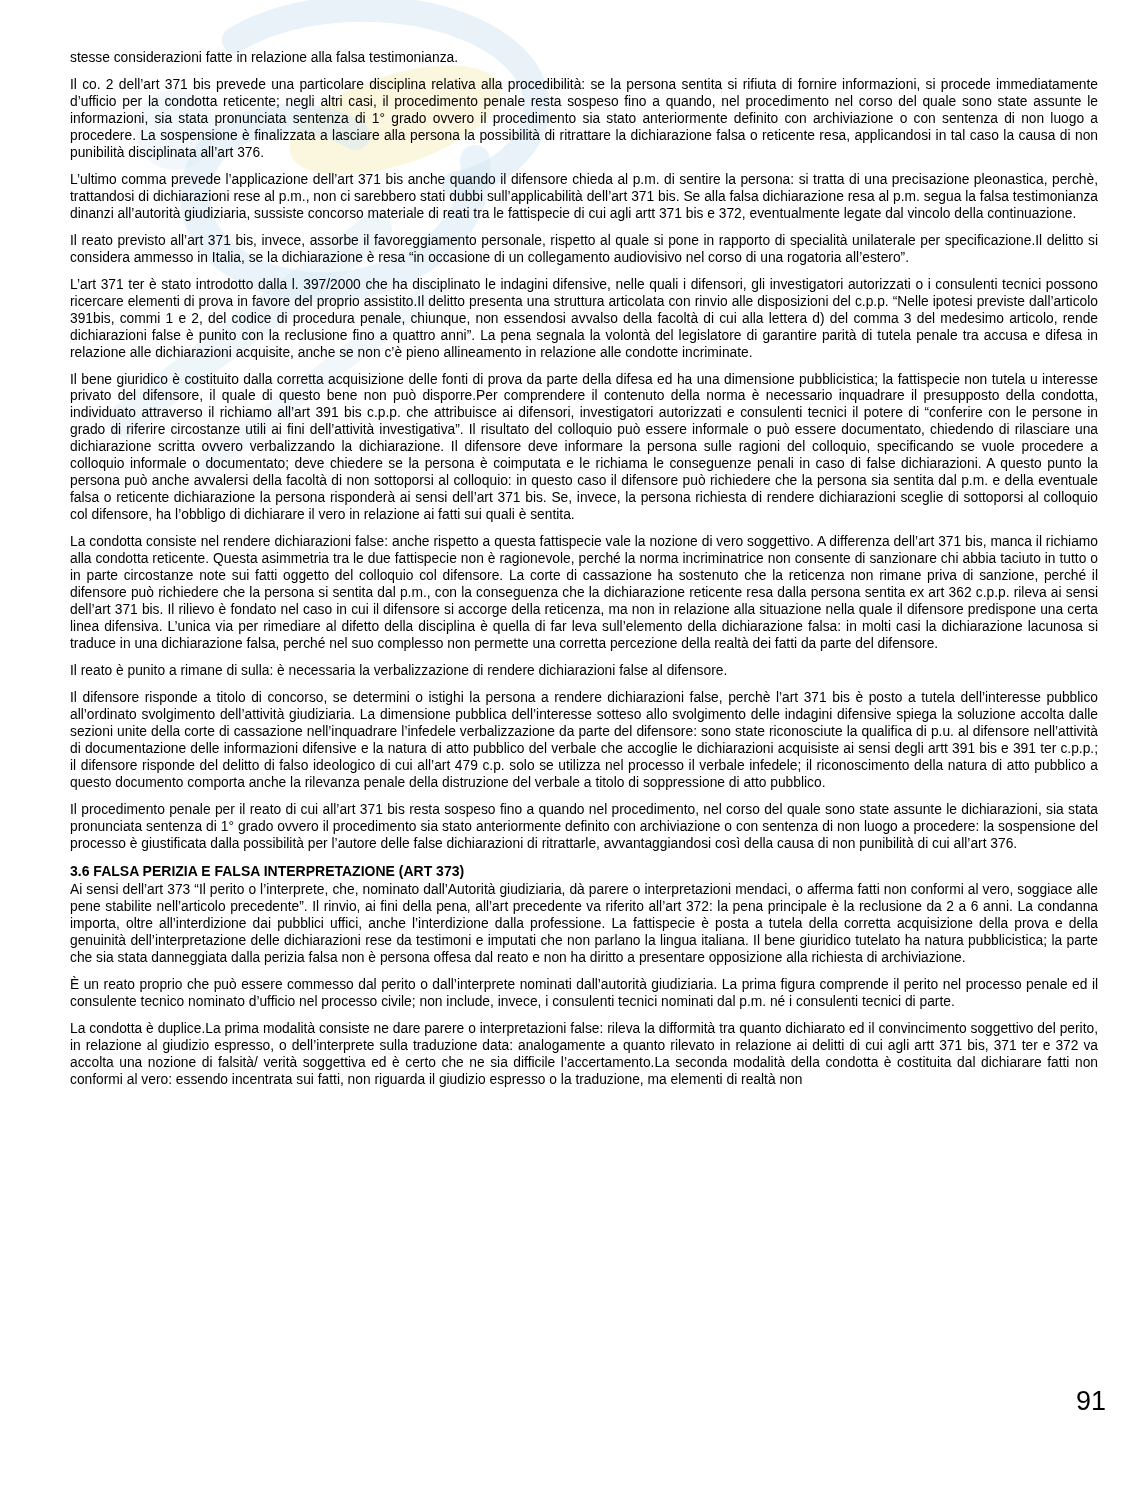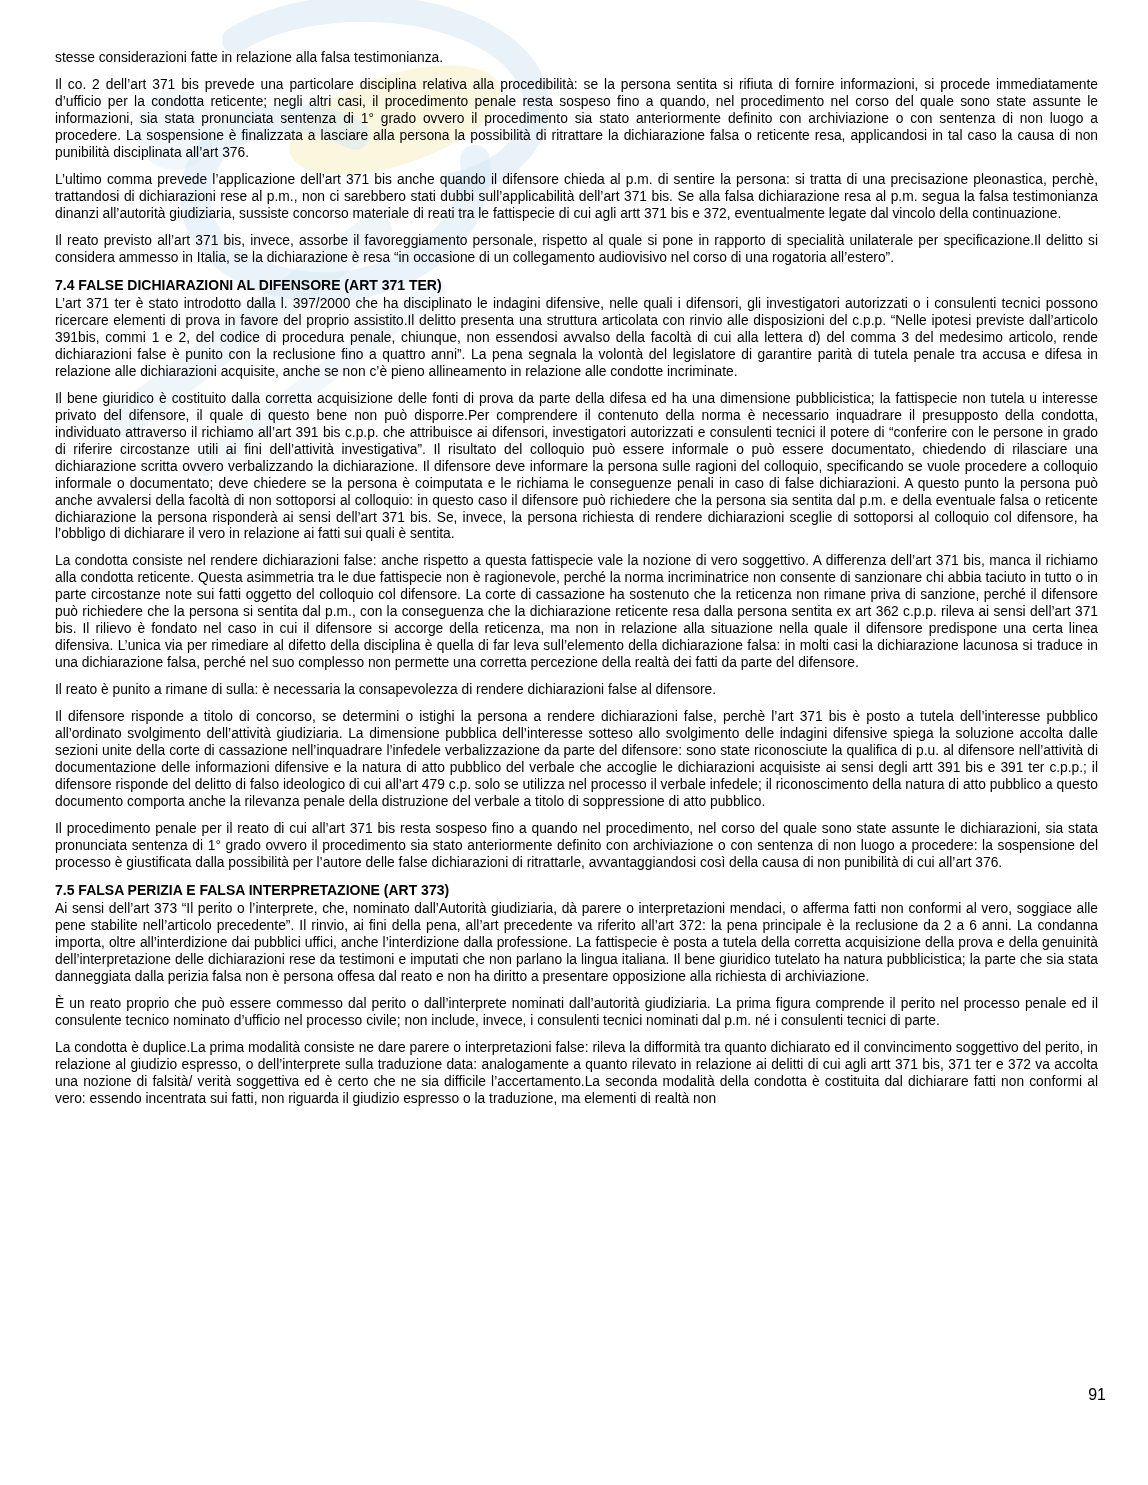--- a/index.html
+++ b/index.html
@@ -26,39 +26,40 @@
     top: 0;
     width: 540px;
     height: 490px;
     z-index: 0;
     pointer-events: none;
   }
   .content {
     position: relative;
     z-index: 1;
     padding: 50px 50px 0 55px;
+    margin-left: 15px;
   }
   .para {
     font-size: 13.8px;
     line-height: 1.23;
     text-align: justify;
     margin: 0 0 10px 0;
   }
   .heading {
     font-size: 14px;
     font-weight: 700;
     line-height: 1.23;
     margin: 2px 0 2px 0;
   }
   .bold { font-weight: 400; }
   .page-number {
     position: absolute;
     right: 42px;
     top: 1386px;
-    font-size: 16px;
+    font-size: 27px;
     z-index: 1;
   }
 </style>
 </head>
 <body>
 
 <div class="page">
 
   <svg class="watermark" viewBox="0 0 540 490" xmlns="http://www.w3.org/2000/svg" aria-hidden="true">
     <g opacity="0.45">
@@ -70,28 +71,27 @@
       <circle cx="120" cy="130" r="40" opacity="0.35" fill="#a9cfe5"></circle>
     </g>
   </svg>
 
   <div class="content">
 
   <p class="para"><span>stesse considerazioni fatte in relazione alla falsa testimonianza.</span></p>
       <p class="para"><span>Il co. 2 dell’art 371 bis prevede una particolare disciplina relativa alla </span><span class="bold">procedibilità</span><span>: se la persona sentita si rifiuta di fornire informazioni, si procede immediatamente d’ufficio per la condotta reticente; negli altri casi, il procedimento penale resta sospeso fino a quando, nel procedimento nel corso del quale sono state assunte le informazioni, sia stata pronunciata sentenza di 1° grado ovvero il procedimento sia stato anteriormente definito con archiviazione o con sentenza di non luogo a procedere. La sospensione è finalizzata a lasciare alla persona la possibilità di ritrattare la dichiarazione falsa o reticente resa, applicandosi in tal caso la causa di non punibilità disciplinata all’art 376.</span></p>
       <p class="para"><span>L’</span><span class="bold">ultimo comma</span><span> prevede l’applicazione dell’art 371 bis anche quando il difensore chieda al p.m. di sentire la persona: si tratta di una precisazione pleonastica, perchè, trattandosi di dichiarazioni rese al p.m., non ci sarebbero stati dubbi sull’applicabilità dell’art 371 bis. Se alla falsa dichiarazione resa al p.m. segua la falsa testimonianza dinanzi all’autorità giudiziaria, sussiste concorso materiale di reati tra le fattispecie di cui agli artt 371 bis e 372, eventualmente legate dal vincolo della continuazione.</span></p>
       <p class="para"><span>Il reato previsto all’art 371 bis, invece, assorbe il favoreggiamento personale, rispetto al quale si pone in rapporto di specialità unilaterale per specificazione.Il delitto si considera ammesso in Italia, se la dichiarazione è resa “in occasione di un collegamento audiovisivo nel corso di una rogatoria all’estero”.</span></p>
-      <h2 class="heading"><span>7.4 FALSE DICHIARAZIONI AL DIFENSORE (ART 371 TER)</span></h2>
       <p class="para"><span>L’art 371 ter è stato introdotto dalla l. 397/2000 che ha disciplinato le </span><span class="bold">indagini difensive</span><span>, nelle quali i difensori, gli investigatori autorizzati o i consulenti tecnici possono ricercare elementi di prova in favore del proprio assistito.Il delitto presenta una struttura articolata con rinvio alle disposizioni del c.p.p. “Nelle ipotesi previste dall’articolo 391bis, commi 1 e 2, del codice di procedura penale, chiunque, non essendosi avvalso della facoltà di cui alla lettera d) del comma 3 del medesimo articolo, rende dichiarazioni false è punito con la reclusione fino a quattro anni”. La pena segnala la volontà del legislatore di garantire </span><span class="bold">parità di tutela penale</span><span> tra accusa e difesa in relazione alle dichiarazioni acquisite, anche se non c’è pieno allineamento in relazione alle condotte incriminate.</span></p>
       <p class="para"><span>Il bene giuridico è costituito dalla corretta acquisizione delle fonti di prova da parte della difesa ed ha una dimensione pubblicistica; la fattispecie non tutela u interesse privato del difensore, il quale di questo bene non può disporre.Per comprendere il contenuto della norma è necessario inquadrare il presupposto della condotta, individuato attraverso il richiamo all’art 391 bis c.p.p. che attribuisce ai difensori, investigatori autorizzati e consulenti tecnici il potere di “conferire con le persone in grado di riferire circostanze utili ai fini dell’attività investigativa”. Il risultato del colloquio può essere informale o può essere documentato, chiedendo di rilasciare una dichiarazione scritta ovvero verbalizzando la dichiarazione. Il difensore deve informare la persona sulle ragioni del colloquio, specificando se vuole procedere a colloquio informale o documentato; deve chiedere se la persona è coimputata e le richiama le conseguenze penali in caso di false dichiarazioni. A questo punto la persona può anche avvalersi della facoltà di non sottoporsi al colloquio: in questo caso il difensore può richiedere che la persona sia sentita dal p.m. e della eventuale falsa o reticente dichiarazione la persona risponderà ai sensi dell’art 371 bis. Se, invece, la persona richiesta di rendere dichiarazioni sceglie di sottoporsi al colloquio col difensore, ha l’obbligo di dichiarare il vero in relazione ai fatti sui quali è sentita.</span></p>
       <p class="para"><span>La condotta consiste nel rendere </span><span class="bold">dichiarazioni false</span><span>: anche rispetto a questa fattispecie vale la nozione di vero soggettivo. A differenza dell’art 371 bis, manca il richiamo alla </span><span class="bold">condotta reticente</span><span>. Questa asimmetria tra le due fattispecie non è ragionevole, perché la norma incriminatrice non consente di sanzionare chi abbia taciuto in tutto o in parte circostanze note sui fatti oggetto del colloquio col difensore. La corte di cassazione ha sostenuto che la reticenza non rimane priva di sanzione, perché il difensore può richiedere che la persona si sentita dal p.m., con la conseguenza che la dichiarazione reticente resa dalla persona sentita ex art 362 c.p.p. rileva ai sensi dell’art 371 bis. Il rilievo è fondato nel caso in cui il difensore si accorge della reticenza, ma non in relazione alla situazione nella quale il difensore predispone una certa linea difensiva. L’unica via per rimediare al difetto della disciplina è quella di far leva sull’elemento della dichiarazione falsa: in molti casi la dichiarazione lacunosa si traduce in una dichiarazione falsa, perché nel suo complesso non permette una corretta percezione della realtà dei fatti da parte del difensore.</span></p>
-      <p class="para"><span>Il reato è punito a rimane di </span><span class="bold">sulla</span><span>: è necessaria la consapevolezza di rendere dichiarazioni false al difensore.</span></p>
+      <p class="para"><span>Il reato è punito a rimane di </span><span class="bold">sulla</span><span>: è necessaria la verbalizzazione di rendere dichiarazioni false al difensore.</span></p>
       <p class="para"><span>Il difensore risponde a titolo di concorso, se determini o istighi la persona a rendere dichiarazioni false, perchè l’art 371 bis è posto a tutela dell’interesse pubblico all’ordinato svolgimento dell’attività giudiziaria. La dimensione pubblica dell’interesse sotteso allo svolgimento delle indagini difensive spiega la soluzione accolta dalle sezioni unite della corte di cassazione nell’inquadrare l’infedele verbalizzazione da parte del difensore: sono state riconosciute la qualifica di p.u. al difensore nell’attività di documentazione delle informazioni difensive e la natura di atto pubblico del verbale che accoglie le dichiarazioni acquisiste ai sensi degli artt 391 bis e 391 ter c.p.p.; il difensore risponde del delitto di falso ideologico di cui all’art 479 c.p. solo se utilizza nel processo il verbale infedele; il riconoscimento della natura di atto pubblico a questo documento comporta anche la rilevanza penale della distruzione del verbale a titolo di soppressione di atto pubblico.</span></p>
       <p class="para"><span>Il </span><span class="bold">procedimento penale</span><span> per il reato di cui all’art 371 bis resta </span><span class="bold">sospeso</span><span> fino a quando nel procedimento, nel corso del quale sono state assunte le dichiarazioni, sia stata pronunciata sentenza di 1° grado ovvero il procedimento sia stato anteriormente definito con archiviazione o con sentenza di non luogo a procedere: la sospensione del processo è giustificata dalla possibilità per l’autore delle false dichiarazioni di ritrattarle, avvantaggiandosi così della causa di non punibilità di cui all’art 376.</span></p>
-      <h2 class="heading"><span>7.5 FALSA PERIZIA E FALSA INTERPRETAZIONE (ART 373)</span></h2>
+      <h2 class="heading"><span>3.6 FALSA PERIZIA E FALSA INTERPRETAZIONE (ART 373)</span></h2>
       <p class="para"><span>Ai sensi dell’art 373 “Il perito o l’interprete, che, nominato dall’Autorità giudiziaria, dà parere o interpretazioni mendaci, o afferma fatti non conformi al vero, soggiace alle pene stabilite nell’articolo precedente”. Il rinvio, ai fini della pena, all’art precedente va riferito all’art 372: la pena principale è la reclusione da 2 a 6 anni. La condanna importa, oltre all’interdizione dai pubblici uffici, anche l’interdizione dalla professione. La fattispecie è posta a tutela della corretta acquisizione della prova e della genuinità dell’interpretazione delle dichiarazioni rese da testimoni e imputati che non parlano la lingua italiana. Il bene giuridico tutelato ha natura pubblicistica; la parte che sia stata danneggiata dalla perizia falsa non è persona offesa dal reato e non ha diritto a presentare opposizione alla richiesta di archiviazione.</span></p>
       <p class="para"><span>È un </span><span class="bold">reato proprio</span><span> che può essere commesso dal </span><span class="bold">perito</span><span> o dall’</span><span class="bold">interprete</span><span> nominati dall’autorità giudiziaria. La prima figura comprende il perito nel processo penale ed il consulente tecnico nominato d’ufficio nel processo civile; non include, invece, i consulenti tecnici nominati dal p.m. né i consulenti tecnici di parte.</span></p>
       <p class="para"><span>La condotta è duplice.La prima modalità consiste ne </span><span class="bold">dare parere o interpretazioni false</span><span>: rileva la difformità tra quanto dichiarato ed il convincimento soggettivo del perito, in relazione al giudizio espresso, o dell’interprete sulla traduzione data: analogamente a quanto rilevato in relazione ai delitti di cui agli artt 371 bis, 371 ter e 372 va accolta una nozione di falsità/ verità soggettiva ed è certo che ne sia difficile l’accertamento.La seconda modalità della condotta è costituita dal </span><span class="bold">dichiarare fatti non conformi al vero</span><span>: essendo incentrata sui fatti, non riguarda il giudizio espresso o la traduzione, ma elementi di realtà non</span></p>
     </div>
 
   <div class="page-number">91</div>
 
 </div>
 
 </body></html>

